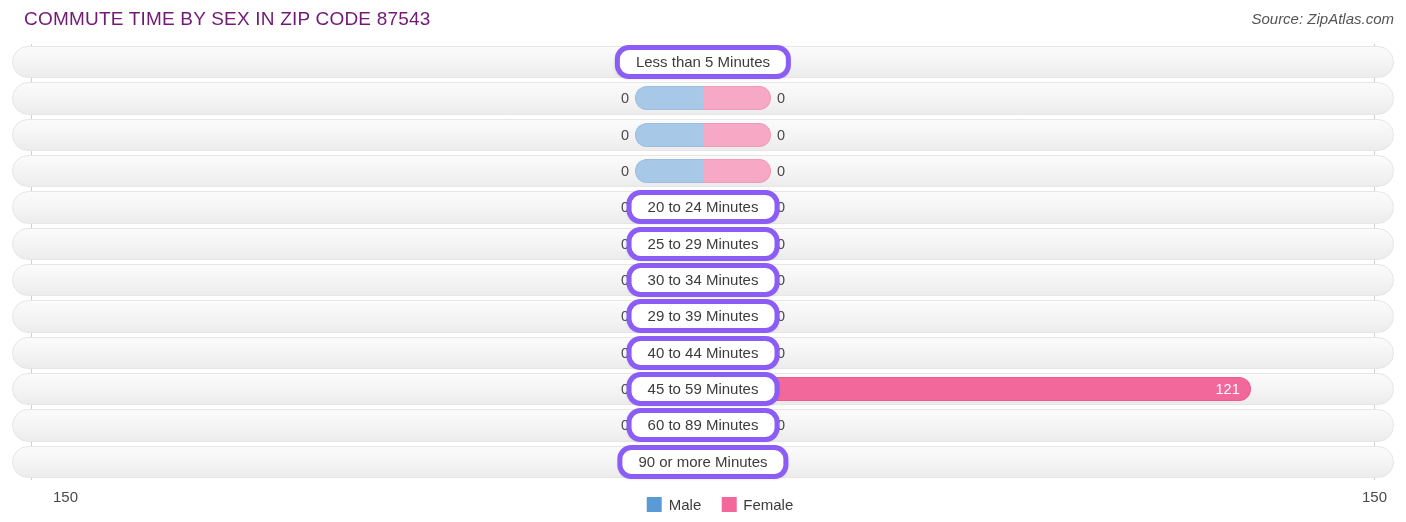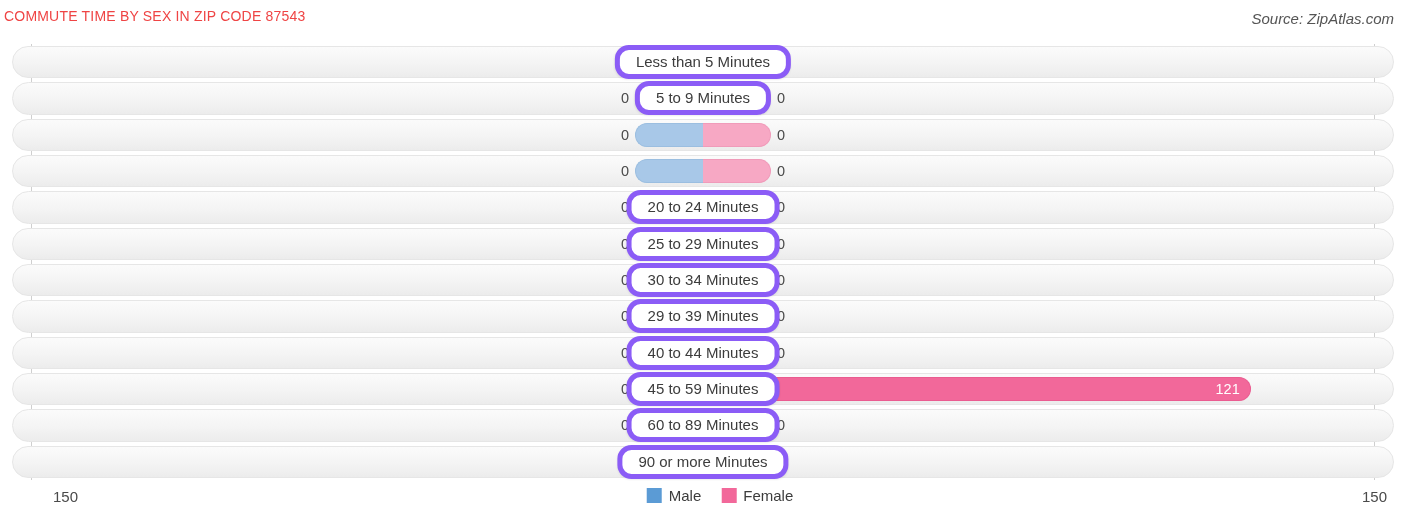--- a/index.html
+++ b/index.html
@@ -22,25 +22,25 @@
     box-sizing: border-box;
   }
 
   
   .header {
     position: relative;
     height: 42px;
   }
   .chart-title {
     position: absolute;
-    left: 4px;
+    left: 24px;
     top: 8px;
-    font-size: 14px;
+    font-size: 19px;
     letter-spacing: .2px;
-    color: #ef4444;
+    color: #701a75;
     white-space: nowrap;
   }
   .chart-source {
     position: absolute;
     right: 12px;
     top: 10px;
     font-size: 15px;
     font-style: italic;
     color: #555555;
     white-space: nowrap;
@@ -189,20 +189,21 @@
     align-items: center;
     gap: 20px;
   }
   .legend-item {
     display: flex;
     align-items: center;
     gap: 7px;
     font-size: 15px;
     color: #3c3c3c;
     white-space: nowrap;
+    margin-top: 9px;
   }
   .swatch {
     width: 15px;
     height: 15px;
     display: inline-block;
   }
   .swatch.male   { background: #5b9bd5; }
   .swatch.female { background: #f2689a; }
 </style>
 </head>
@@ -234,21 +235,20 @@
         <div class="row">
           <div class="row-track"></div>
           <div class="bar-wrap male">
             <span class="val male">0</span>
             <div class="bar male" style="width:68px"></div>
           </div>
           <div class="bar-wrap female">
             <div class="bar female" style="width:68px;position:relative"></div>
             <span class="val female">0</span>
           </div>
-          <div class="cat-pill">5 to 9 Minutes</div>
         </div>
         <div class="row">
           <div class="row-track"></div>
           <div class="bar-wrap male">
             <span class="val male">0</span>
             <div class="bar male" style="width:68px"></div>
           </div>
           <div class="bar-wrap female">
             <div class="bar female" style="width:68px;position:relative"></div>
             <span class="val female">0</span>

